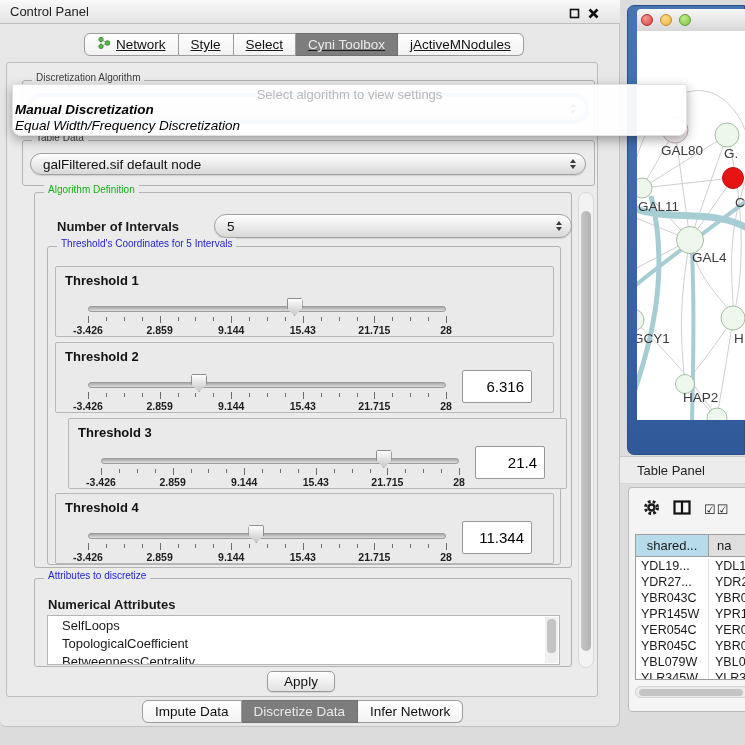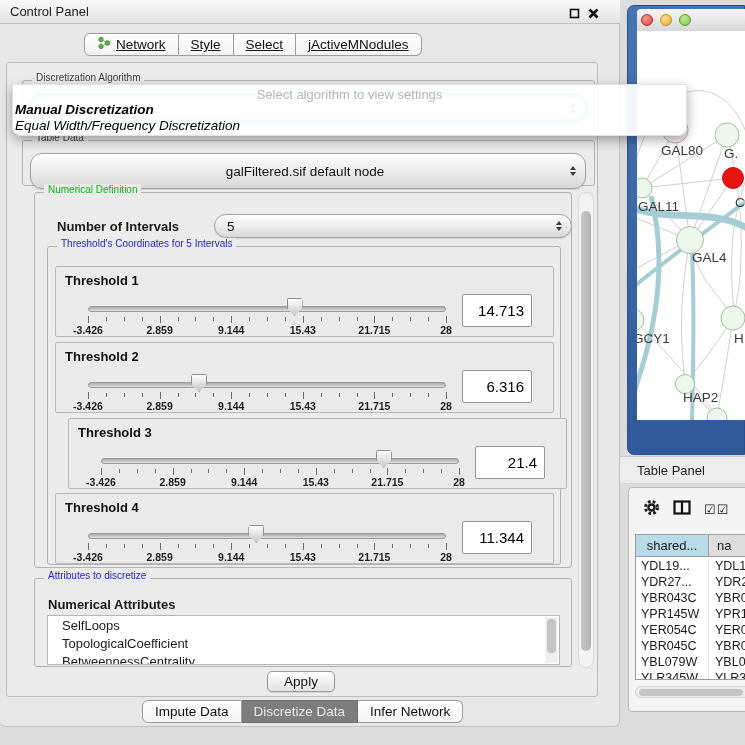--- a/index.html
+++ b/index.html
@@ -171,20 +171,23 @@
         </svg>
       </span>
       <span>Network</span>
     </div>
     <div class="tab">
         <span>Style</span>
       </div>
     <div class="tab">
         <span>Select</span>
       </div>
+    <div class="tab sel">
+        <span>Cyni Toolbox</span>
+      </div>
     <div class="tab">
         <span>jActiveMNodules</span>
       </div>
   </div>
 
   <div class="abs" id="inner-panel"></div>
 
   <div class="group" id="algo-group" style="left:22px; top:80px; width:573px; height:55px;">
     <span class="legend">Discretization Algorithm</span>
   </div>
@@ -198,34 +201,34 @@
 
   <div class="abs" id="algo-popup">
     <div id="algo-hint">Select algorithm to view settings</div>
     <div class="algo-opt bold">Manual Discretization</div>
     <div class="algo-opt">Equal Width/Frequency Discretization</div>
   </div>
 
   <div class="group" style="left:22px; top:140px; width:573px; height:46px;">
     <span class="legend">Table Data</span>
   </div>
-  <div class="combo" style="left:30px; top:153px; width:556px; height:36px;text-align:center;">
+  <div class="combo" style="left:30px; top:153px; width:556px; height:22px;">
     <span class="ctext">galFiltered.sif default node</span>
     <span class="arrows">
         <span class="arr-up"></span>
         <span class="arr-down"></span>
       </span>
   </div>
 
   <div class="abs" id="cp-vscroll">
     <div id="cp-vthumb"></div>
   </div>
 
   <div class="group" style="left:34px; top:192px; width:538px; height:376px;">
-    <span class="legend green">Numerical Definition</span>
+    <span class="legend green">Algorithm Definition</span>
   </div>
   <span class="abs" style="left:57px; top:219px; font-weight:bold;">Number of Intervals</span>
   <div class="combo" style="left:214px; top:214px; width:358px; height:24px;">
     <span class="ctext">5</span>
     <span class="arrows">
         <span class="arr-up"></span>
         <span class="arr-down"></span>
       </span>
   </div>
 
@@ -261,21 +264,20 @@
         <span class="tick major" style="left: 100%;"></span>
       </div>
     <div class="scale">
         <span class="scale-lab" style="left: 0%;">-3.426</span>
         <span class="scale-lab" style="left: 20%;">2.859</span>
         <span class="scale-lab" style="left: 40%;">9.144</span>
         <span class="scale-lab" style="left: 60%;">15.43</span>
         <span class="scale-lab" style="left: 80%;">21.715</span>
         <span class="scale-lab" style="left: 100%;">28</span>
       </div>
-    <input class="valbox" value="14.713" style="">
   </div>
   <div class="t-block" style="top:342px;">
     <span class="t-label">Threshold 2</span>
     <div class="track"></div>
     <div class="thumb" style="left: 135px;"></div>
     <div class="ticks">
         <span class="tick major" style="left: 0%;"></span>
         <span class="tick" style="left: 5%;"></span>
         <span class="tick" style="left: 10%;"></span>
         <span class="tick" style="left: 15%;"></span>

